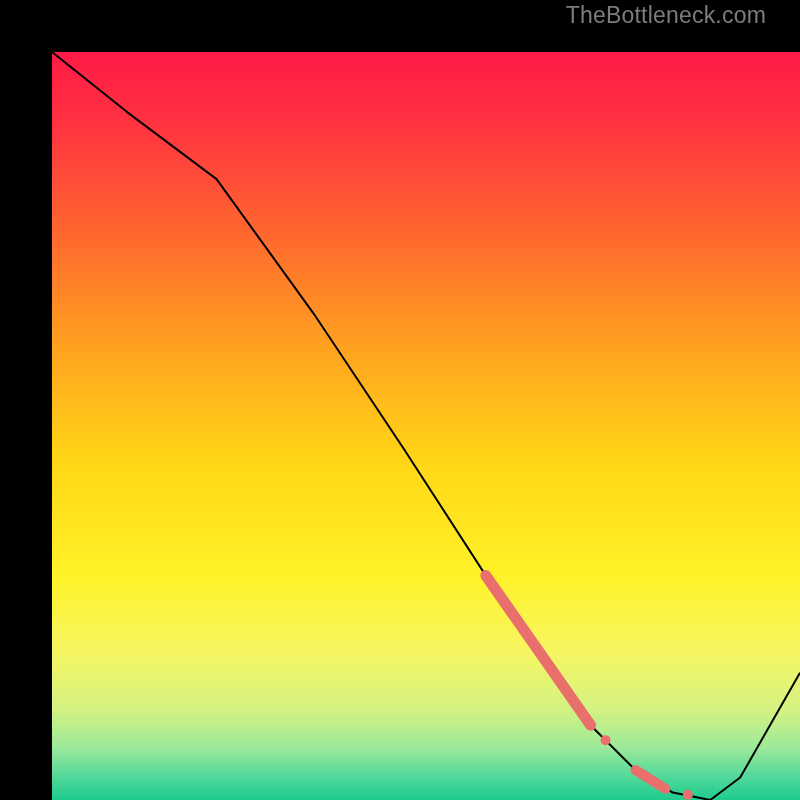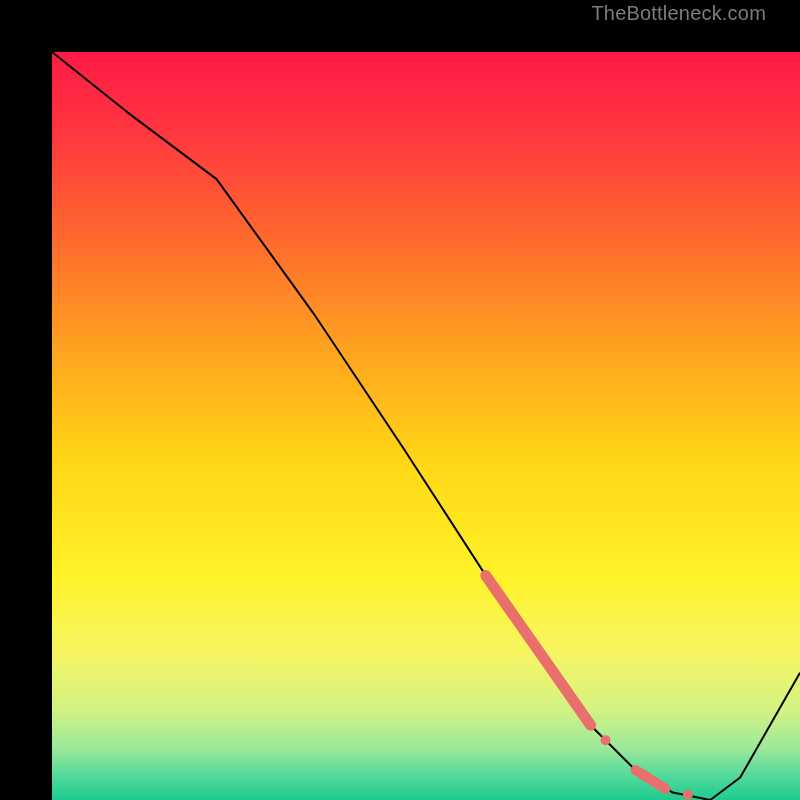--- a/index.html
+++ b/index.html
@@ -25,21 +25,21 @@
     left: 26px;
     width: 748px;
     height: 748px;
     overflow: hidden;
   }
   .watermark {
     position: absolute;
     top: 2px;
     right: 34px;
     color: #7c7c7c;
-    font-size: 20px;
+    font-size: 23px;
     font-weight: 400;
     letter-spacing: 0.2px;
     z-index: 10;
     pointer-events: none;
   }
   svg {
     display: block;
   }
 </style>
 </head>

